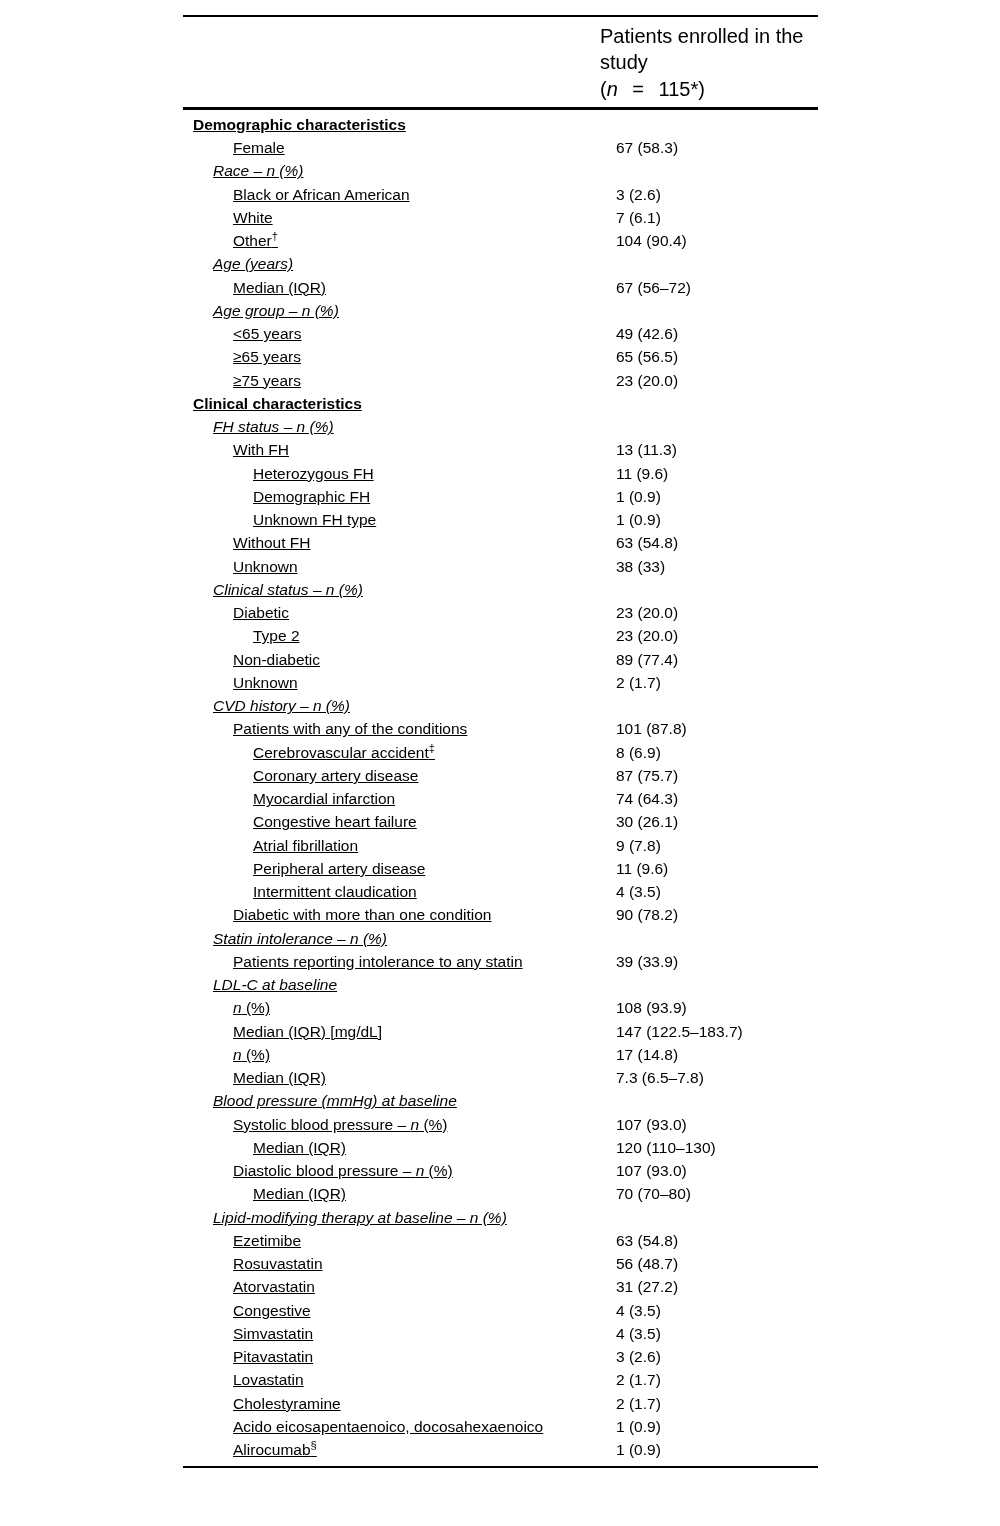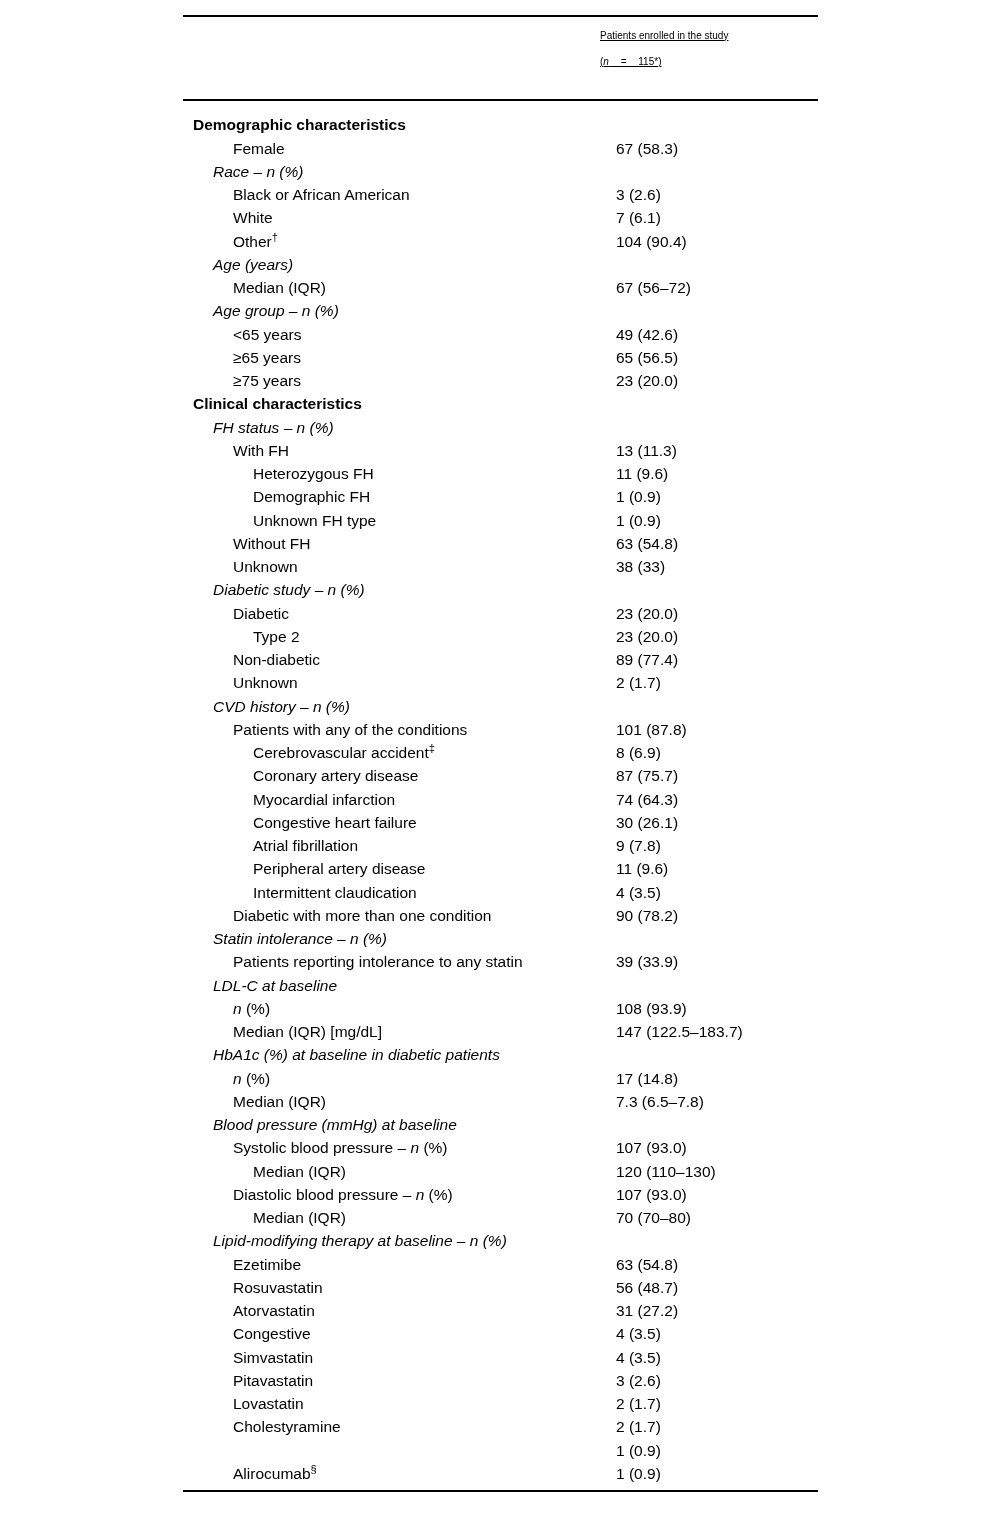--- a/index.html
+++ b/index.html
@@ -22,30 +22,30 @@
     width: 635px;
   }
   .rule {
     background: #000000;
     width: 100%;
   }
   .rule-thin  { height: 1.6px; }
   .rule-thick { height: 2.8px; }
   .rule-bottom{ height: 2px; }
   .thead {
-    padding: 6px 0 23px 417px;
-    font-size: 10px;
+    padding: 6px 0 5px 417px;
+    font-size: 20px;
     line-height: 26.5px;
-    text-decoration: underline;
   }
   .thead .hline2 {
     word-spacing: 9px;
   }
   .tbody {
-    padding: 12px 0 5px 0;
+    padding: 3px 0 5px 0;
+    text-decoration: underline;
   }
   .row {
     position: relative;
     height: 23.25px;
     display: flex;
     align-items: center;
     font-size: 15.5px;
     line-height: 23.25px;
     white-space: nowrap;
   }
@@ -149,21 +149,21 @@
       </div>
       <div class="row ind2 style-plain">
         <span class="label">Without FH</span>
         <span class="value">63 (54.8)</span>
       </div>
       <div class="row ind2 style-plain">
         <span class="label">Unknown</span>
         <span class="value">38 (33)</span>
       </div>
       <div class="row ind1 style-italic">
-        <span class="label">Diabetic study – n (%)</span>
+        <span class="label">Clinical status – n (%)</span>
       </div>
       <div class="row ind2 style-plain">
         <span class="label">Diabetic</span>
         <span class="value">23 (20.0)</span>
       </div>
       <div class="row ind3 style-plain">
         <span class="label">Type 2</span>
         <span class="value">23 (20.0)</span>
       </div>
       <div class="row ind2 style-plain">
@@ -224,23 +224,20 @@
         <span class="label">LDL-C at baseline</span>
       </div>
       <div class="row ind2 style-plain">
         <span class="label"><i>n</i> (%)</span>
         <span class="value">108 (93.9)</span>
       </div>
       <div class="row ind2 style-plain">
         <span class="label">Median (IQR) [mg/dL]</span>
         <span class="value">147 (122.5–183.7)</span>
       </div>
-      <div class="row ind1 style-italic">
-        <span class="label">HbA1c (%) at baseline in diabetic patients</span>
-      </div>
       <div class="row ind2 style-plain">
         <span class="label"><i>n</i> (%)</span>
         <span class="value">17 (14.8)</span>
       </div>
       <div class="row ind2 style-plain">
         <span class="label">Median (IQR)</span>
         <span class="value">7.3 (6.5–7.8)</span>
       </div>
       <div class="row ind1 style-italic">
         <span class="label">Blood pressure (mmHg) at baseline</span>
@@ -290,20 +287,21 @@
       </div>
       <div class="row ind2 style-plain">
         <span class="label">Lovastatin</span>
         <span class="value">2 (1.7)</span>
       </div>
       <div class="row ind2 style-plain">
         <span class="label">Cholestyramine</span>
         <span class="value">2 (1.7)</span>
       </div>
       <div class="row ind2 style-plain">
+        <span class="label">Acido eicosapentaenoico, docosahexaenoico</span>
         <span class="value">1 (0.9)</span>
       </div>
       <div class="row ind2 style-plain">
         <span class="label">Alirocumab<sup>§</sup></span>
         <span class="value">1 (0.9)</span>
       </div>
     </div>
   <div class="rule rule-bottom"></div>
 </div>
 

